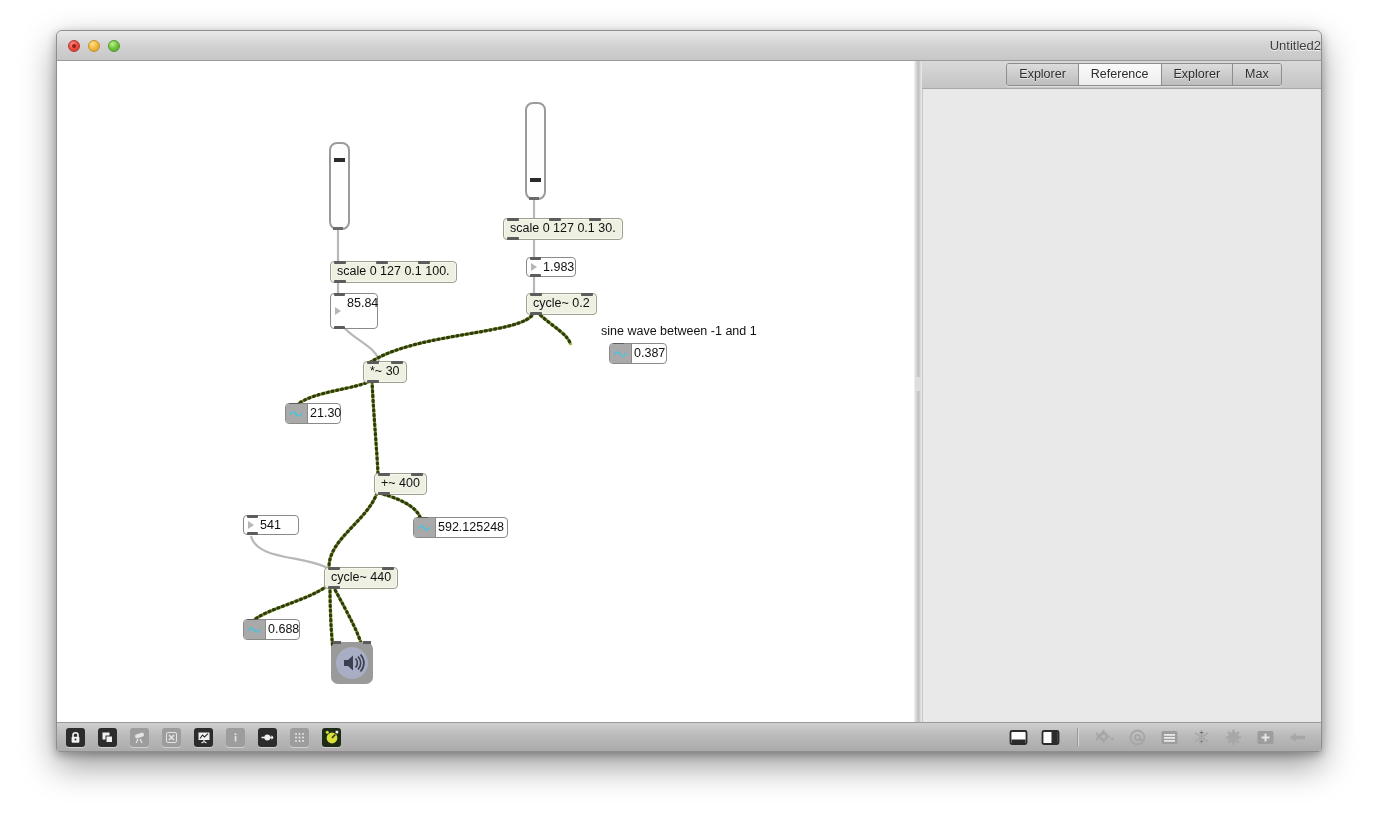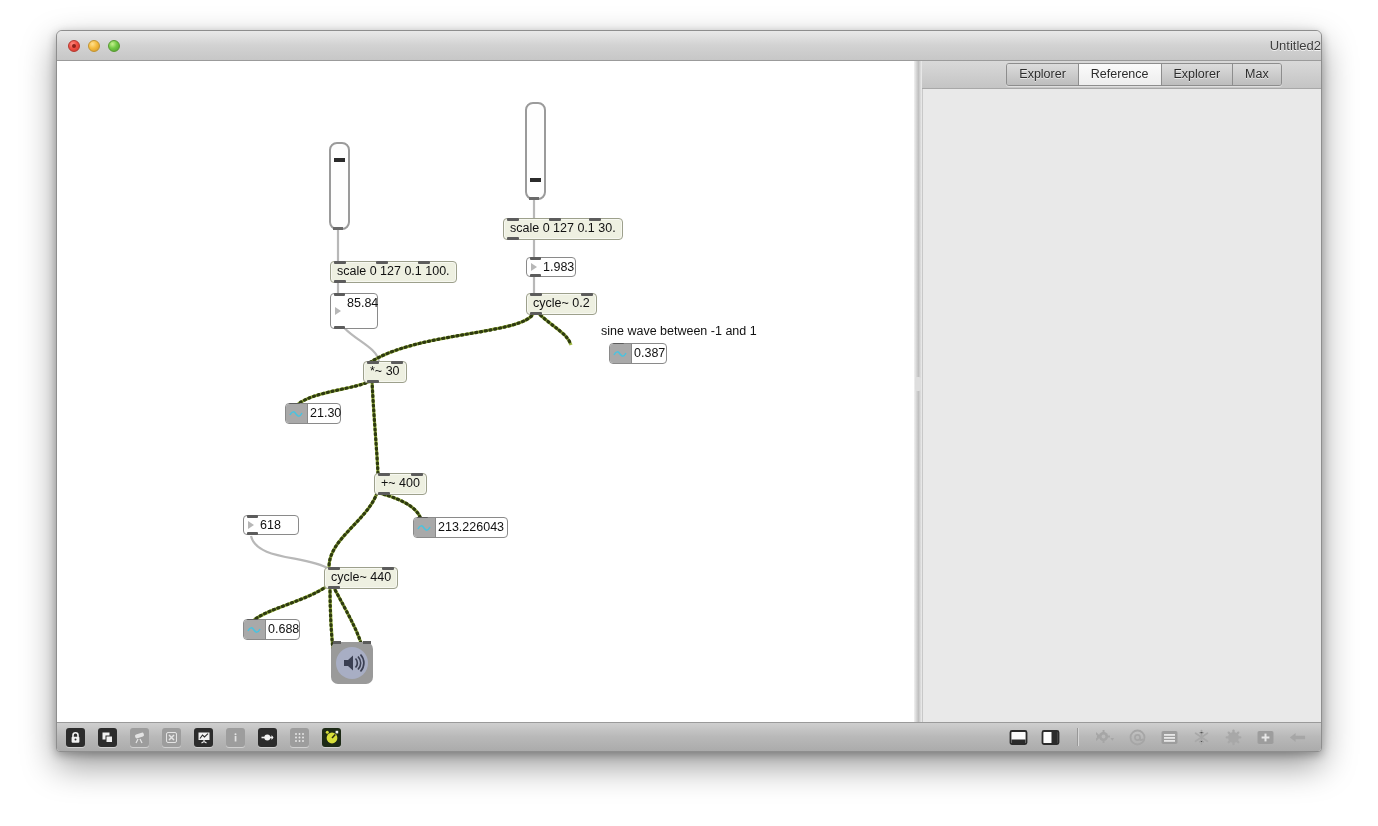--- a/index.html
+++ b/index.html
@@ -480,28 +480,28 @@
           <span>+~ 400</span>
         </div>
 
         <div class="signumbox" style="left:356px; top:456px; width:95px; height:21px;">
           <div class="in" style="left:3px; width:11px;"></div>
           <div class="sigtag">
             <svg width="15" height="8" viewBox="0 0 15 8" aria-hidden="true">
               <path d="M1,5 C3,1 5,1 7,4 C9,7 11,7 13,3" stroke="#49c3e0" stroke-width="1.5" fill="none"></path>
             </svg>
           </div>
-          <span>213.226043</span>
+          <span>592.125248</span>
         </div>
 
         <div class="numbox" style="left:186px; top:454px; width:56px; height:20px;">
           <div class="in" style="left:3px; width:11px;"></div>
           <div class="out" style="left:3px; width:11px;"></div>
           <span class="tri"></span>
-          <span>618</span>
+          <span>541</span>
         </div>
 
         <div class="obj" style="left:267px; top:506px;">
           <div class="in" style="left:3px;  width:12px;"></div>
           <div class="in" style="right:3px; width:12px;"></div>
           <div class="out" style="left:3px;  width:12px;"></div>
           <span>cycle~ 440</span>
         </div>
 
         <div class="signumbox" style="left:186px; top:558px; width:57px; height:21px;">

